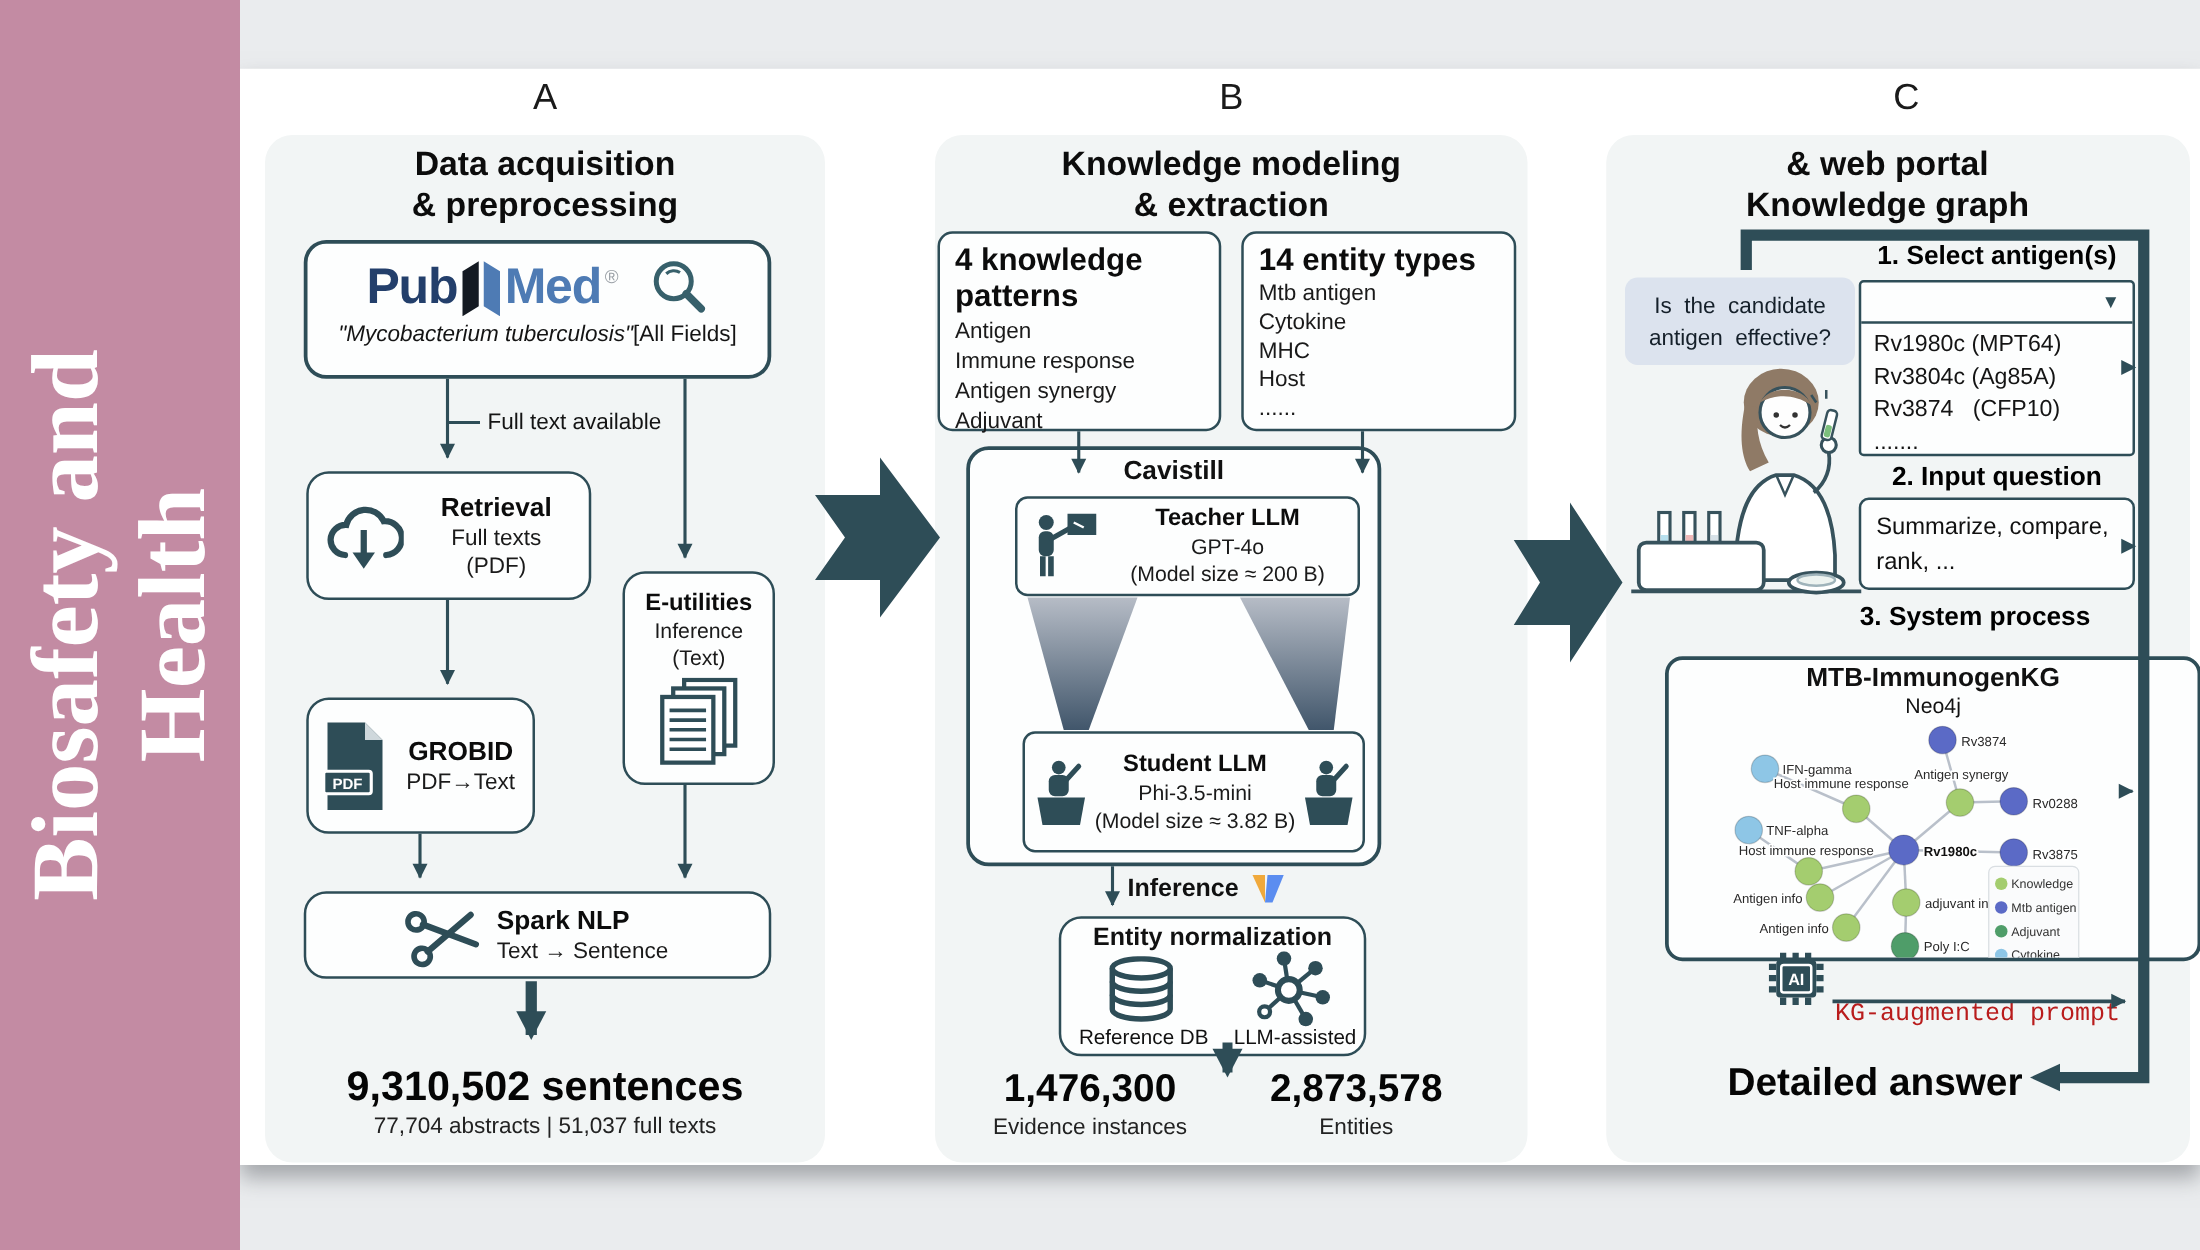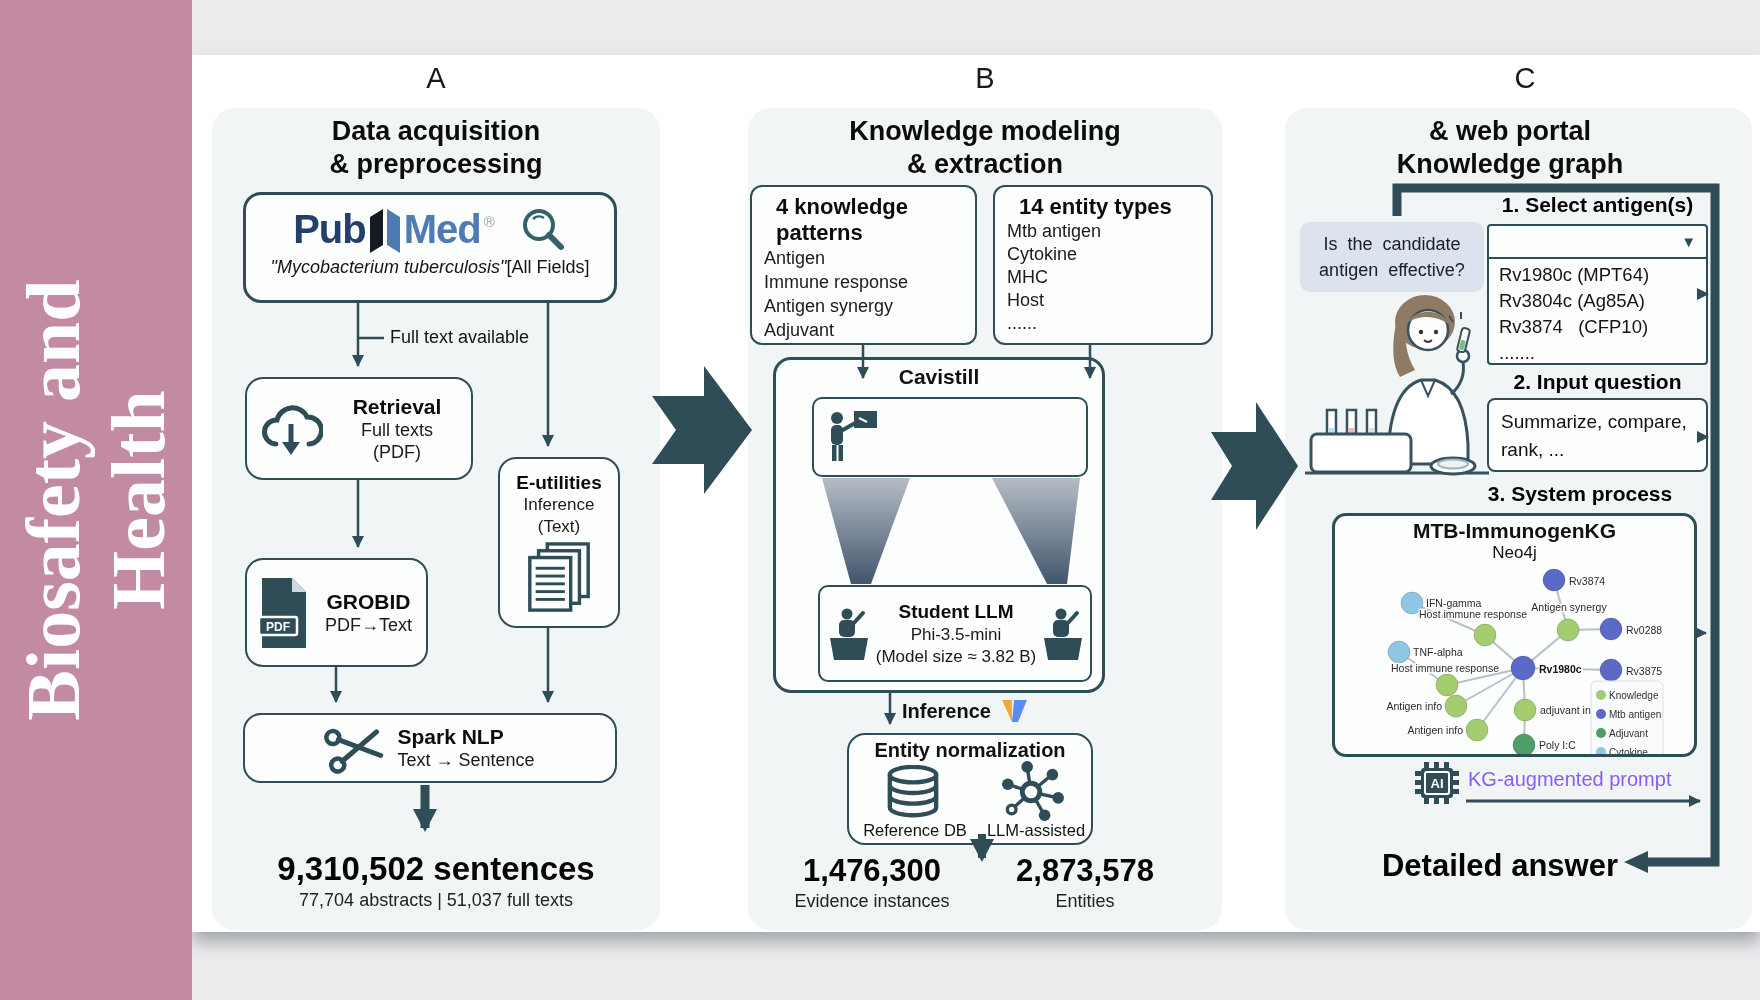--- a/index.html
+++ b/index.html
@@ -8,21 +8,21 @@
   .abs{position:absolute;}
   #slide{position:absolute;left:192px;top:55px;width:1568px;height:877px;background:#ffffff;
          box-shadow:0 10px 16px rgba(95,100,106,.5);}
   .panel{position:absolute;background:#f2f5f5;border-radius:22px;}
   .letter{position:absolute;font-size:29px;color:#1a1a1a;text-align:center;width:80px;}
   .ptitle{position:absolute;text-align:center;font-weight:bold;font-size:27px;line-height:33px;color:#0c0c0c;}
   .box{position:absolute;background:#fdfefe;border:2.5px solid #2e4d57;box-sizing:border-box;}
   .r18{border-radius:18px;} .r12{border-radius:12px;} .r8{border-radius:8px;}
   .bigres{position:absolute;text-align:center;font-weight:bold;font-size:33px;color:#050505;}
   .subres{position:absolute;text-align:center;font-size:18px;color:#222;}
-  .hdr{font-weight:bold;font-size:22px;color:#0c0c0c;margin-left:12px;}
+  .hdr{font-weight:bold;font-size:25px;color:#0c0c0c;}
   .items{font-size:18px;line-height:24px;color:#1a1a1a;}
   .flexrow{display:flex;align-items:center;}
   .flexcol{display:flex;flex-direction:column;justify-content:center;align-items:center;}
   .bt{font-weight:bold;font-size:20px;color:#0c0c0c;}
   .sm{font-size:17px;color:#1a1a1a;line-height:22px;}
   .chead{position:absolute;font-weight:bold;font-size:21px;color:#000000;text-align:center;}
   .kg-label{font-size:10.5px;fill:#2a2a2a;paint-order:stroke;stroke:#ffffff;stroke-width:2.5px;}
   .kg-bold{font-weight:bold;fill:#111;}
   .legend-label{font-size:10px;fill:#333;}
   #sidebar{position:absolute;left:0;top:0;width:192px;height:1000px;background:#c38ba3;z-index:60;}
@@ -167,20 +167,25 @@
   <div class="box boxz flexrow" style="left:812px;top:397px;width:276px;height:80px;border-radius:10px;">
     <svg width="52" height="56" viewBox="0 0 52 56" style="margin-left:12px;flex:none;">
       <circle cx="11" cy="9" r="6" fill="#2e4d57"></circle>
       <rect x="5" y="16" width="12" height="20" rx="5" fill="#2e4d57"></rect>
       <rect x="6" y="36" width="4.5" height="16" fill="#2e4d57"></rect>
       <rect x="12.5" y="36" width="4.5" height="16" fill="#2e4d57"></rect>
       <line x1="15" y1="22" x2="31" y2="13" stroke="#2e4d57" stroke-width="4" stroke-linecap="round"></line>
       <rect x="28" y="2" width="23" height="17" fill="#2e4d57"></rect>
       <line x1="33" y1="9" x2="41" y2="13" stroke="#fff" stroke-width="2"></line>
     </svg>
+    <div class="flexcol" style="flex:1;line-height:24px;">
+      <div class="bt" style="font-size:19px;">Teacher LLM</div>
+      <div class="sm">GPT-4o</div>
+      <div class="sm">(Model size ≈ 200 B)</div>
+    </div>
   </div>
 
   <div class="box boxz flexrow" style="left:818px;top:585px;width:274px;height:97px;border-radius:10px;">
     <svg width="42" height="56" viewBox="0 0 42 56" style="margin-left:8px;flex:none;">
       <circle cx="19" cy="8" r="5.5" fill="#2e4d57"></circle>
       <rect x="11" y="14" width="16" height="17" rx="5" fill="#2e4d57"></rect>
       <line x1="25" y1="18" x2="35" y2="7" stroke="#2e4d57" stroke-width="4" stroke-linecap="round"></line>
       <polygon points="2,32 40,32 36,54 6,54" fill="#2e4d57"></polygon>
     </svg>
     <div class="flexcol" style="flex:1;line-height:25px;">
@@ -293,21 +298,21 @@
 
   <div class="chead boxz" style="left:1487px;top:370px;width:221px;">2. Input question</div>
 
   <div class="box r8 boxz" style="left:1487px;top:398px;width:221px;height:74px;padding:8px 0 0 12px;font-size:19px;line-height:28px;">
     <div>Summarize, compare,</div>
     <div>rank, ...</div>
   </div>
 
   <div class="chead boxz" style="left:1460px;top:482px;width:240px;">3. System process</div>
 
-  <div class="box boxz" style="left:1332px;top:513px;width:365px;height:244px;border-width:3px;border-radius:14px;">
+  <div class="box boxz" style="left:1332px;top:525px;width:429px;height:244px;border-width:3px;border-radius:14px;">
     <div style="text-align:center;font-weight:bold;font-size:21px;margin-top:3px;">MTB-ImmunogenKG</div>
     <div style="text-align:center;font-size:17px;">Neo4j</div>
     <svg style="position:absolute;left:0;top:0;" width="360" height="238" viewBox="0 0 360 238">
       <g stroke="#b9c0ca" stroke-width="2">
         <line x1="77" y1="87" x2="150" y2="119"></line>
         <line x1="150" y1="119" x2="188" y2="152"></line>
         <line x1="64" y1="136" x2="112" y2="169"></line>
         <line x1="112" y1="169" x2="188" y2="152"></line>
         <line x1="219" y1="64" x2="233" y2="114"></line>
         <line x1="233" y1="114" x2="276" y2="113"></line>
@@ -375,21 +380,21 @@
         <rect x="0" y="27" width="6" height="5"></rect>
       <rect x="38" y="9" width="6" height="5"></rect>
         <rect x="38" y="18" width="6" height="5"></rect>
         <rect x="38" y="27" width="6" height="5"></rect>
     </g>
     <rect x="6" y="6" width="32" height="30" rx="3" fill="#2e4d57"></rect>
     <rect x="10" y="10" width="24" height="22" rx="2" fill="none" stroke="#fff" stroke-width="2"></rect>
     <text x="22" y="26" text-anchor="middle" font-size="13" font-weight="bold" fill="#fff">AI</text>
   </svg>
 
-  <div class="abs boxz" style="left:1468px;top:768px;width:240px;font-size:20px;color:#8b5cf6;">KG-augmented prompt</div>
+  <div class="abs boxz" style="left:1468px;top:800px;width:240px;font-size:20px;color:#b91c1c;font-family:Liberation Mono, monospace;">KG-augmented prompt</div>
 
   <div class="abs boxz" style="left:1378px;top:848px;width:240px;text-align:right;font-weight:bold;font-size:31px;color:#050505;">Detailed answer</div>
 
   <svg id="overlay" width="1760" height="1000" viewBox="0 0 1760 1000">
     <defs>
       <marker id="mS" markerUnits="userSpaceOnUse" markerWidth="16" markerHeight="14" refX="12" refY="7" orient="auto">
         <path d="M1,1 L13,7 L1,13 Z" fill="#2e4d57"></path>
       </marker>
       <marker id="mB" markerUnits="userSpaceOnUse" markerWidth="30" markerHeight="26" refX="20" refY="13" orient="auto">
         <path d="M1,1 L24,13 L1,25 Z" fill="#2e4d57"></path>

